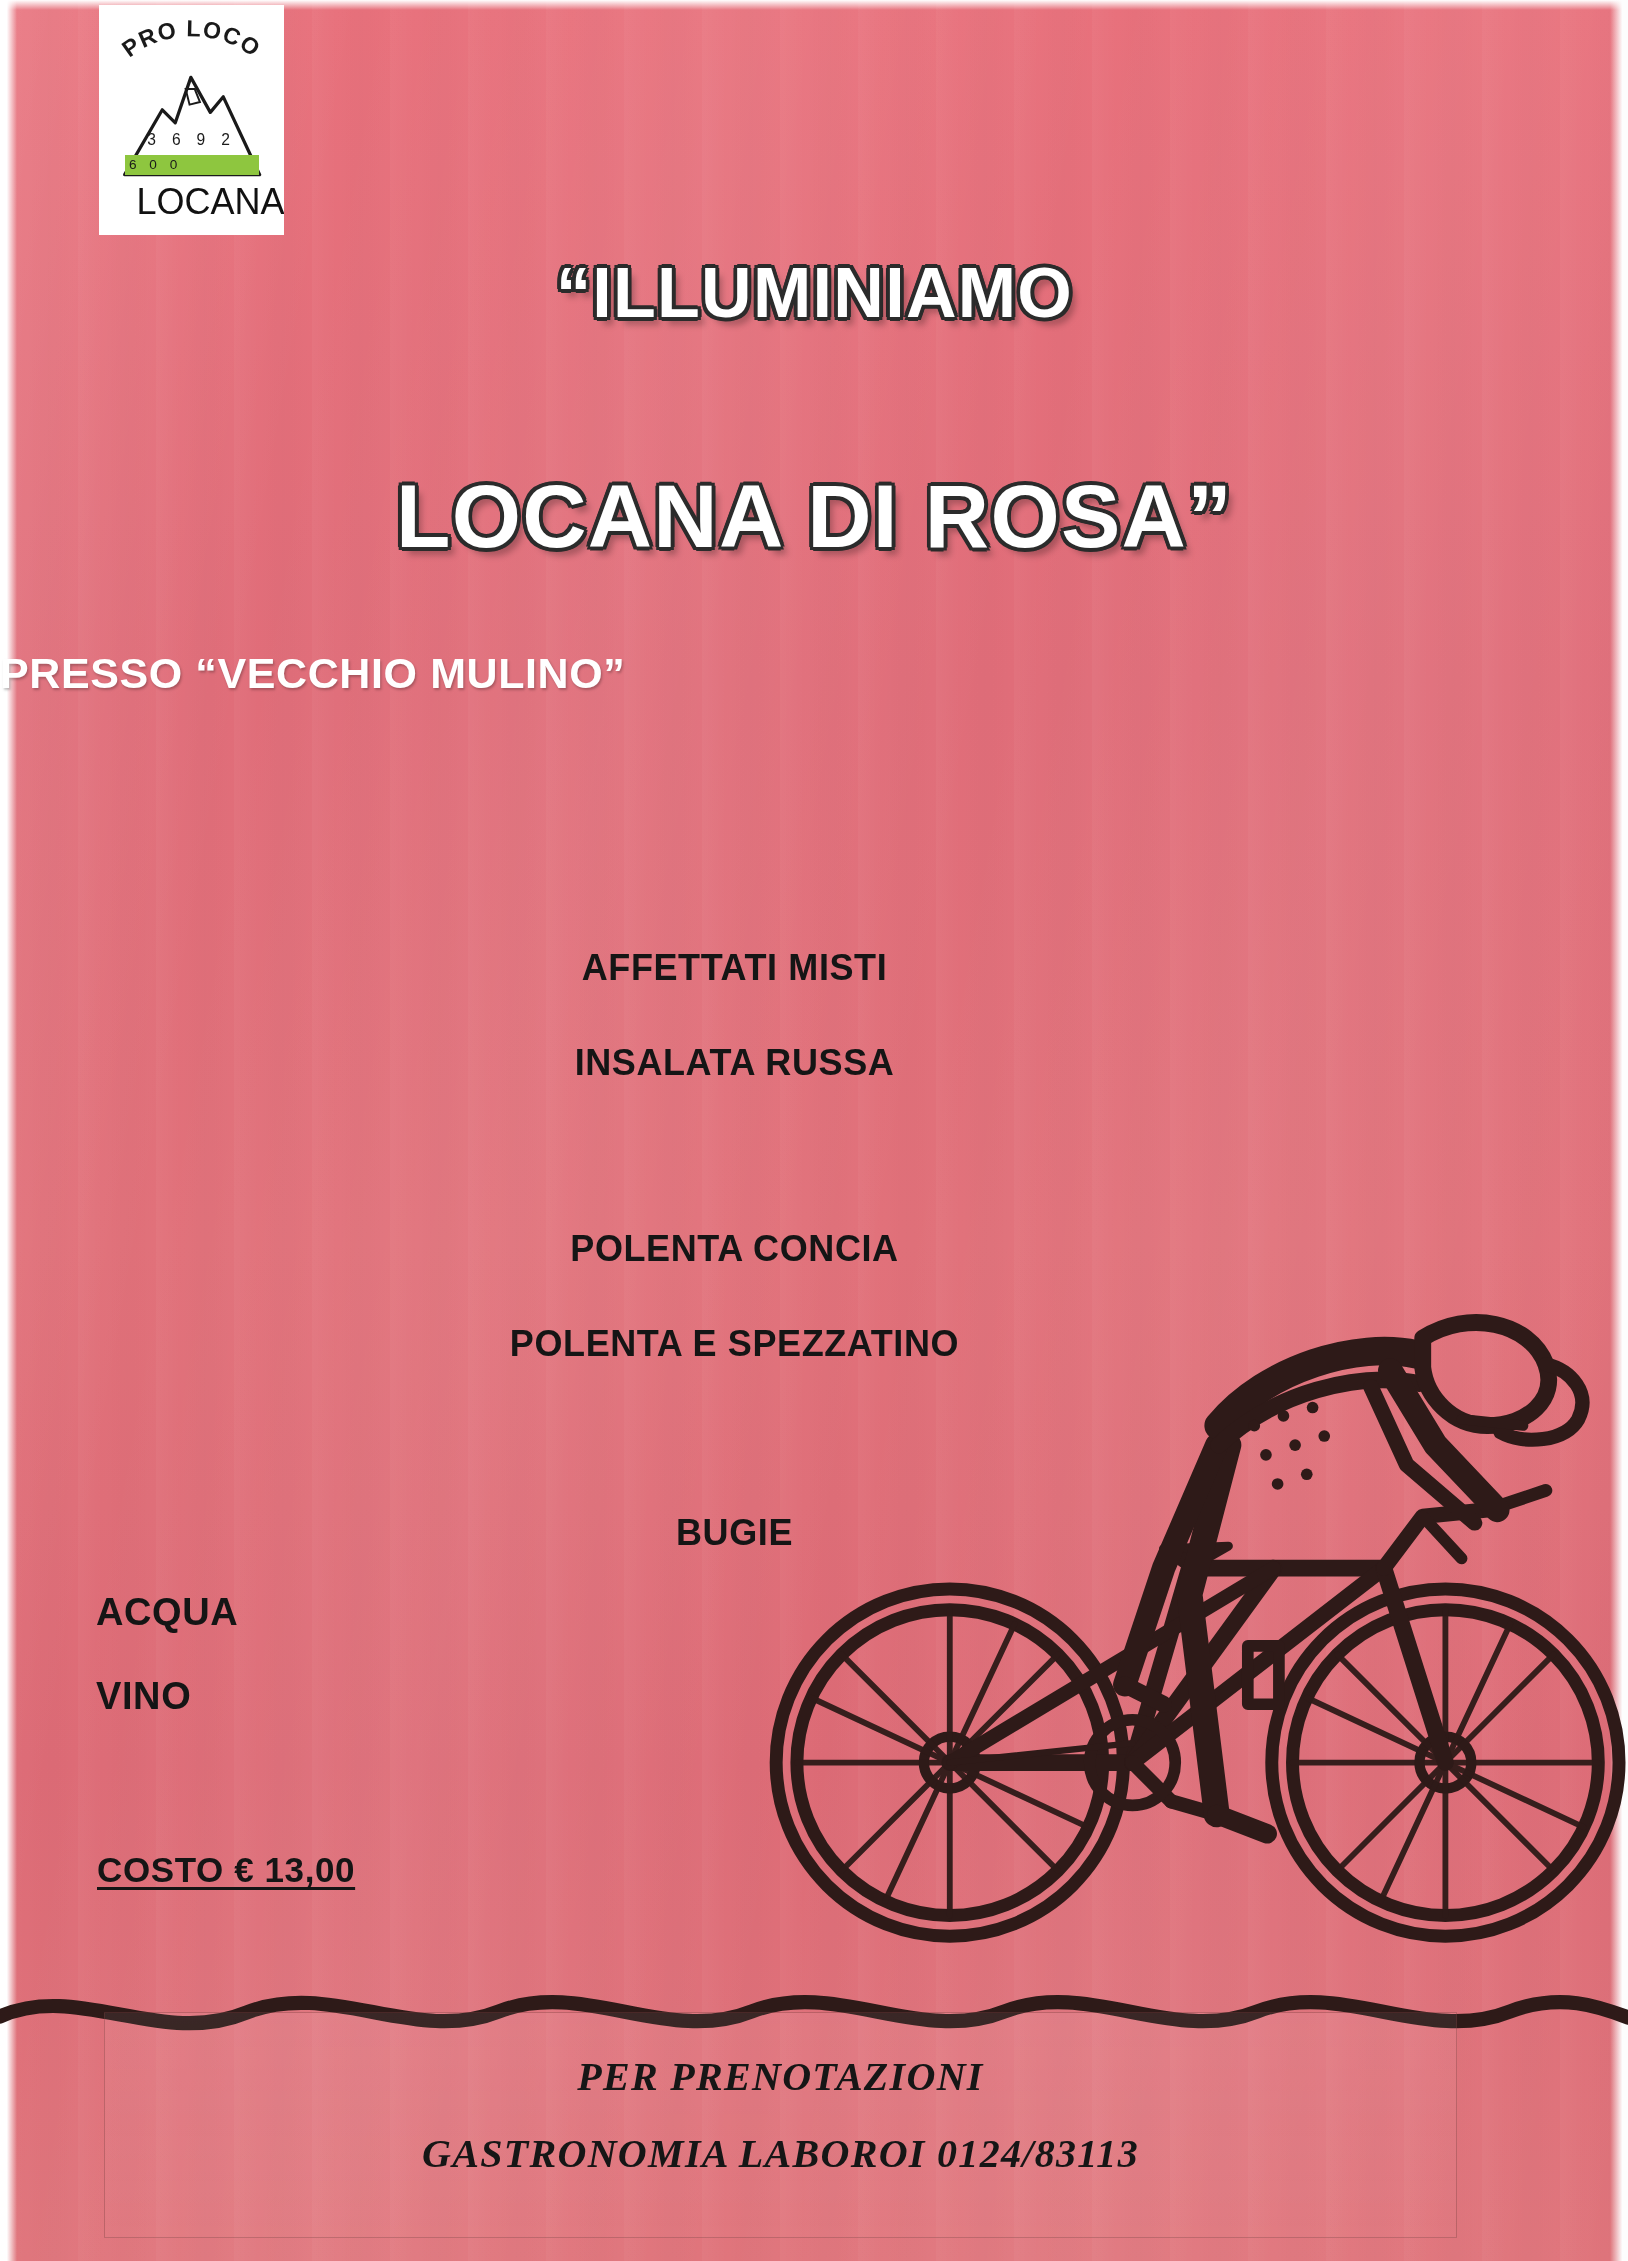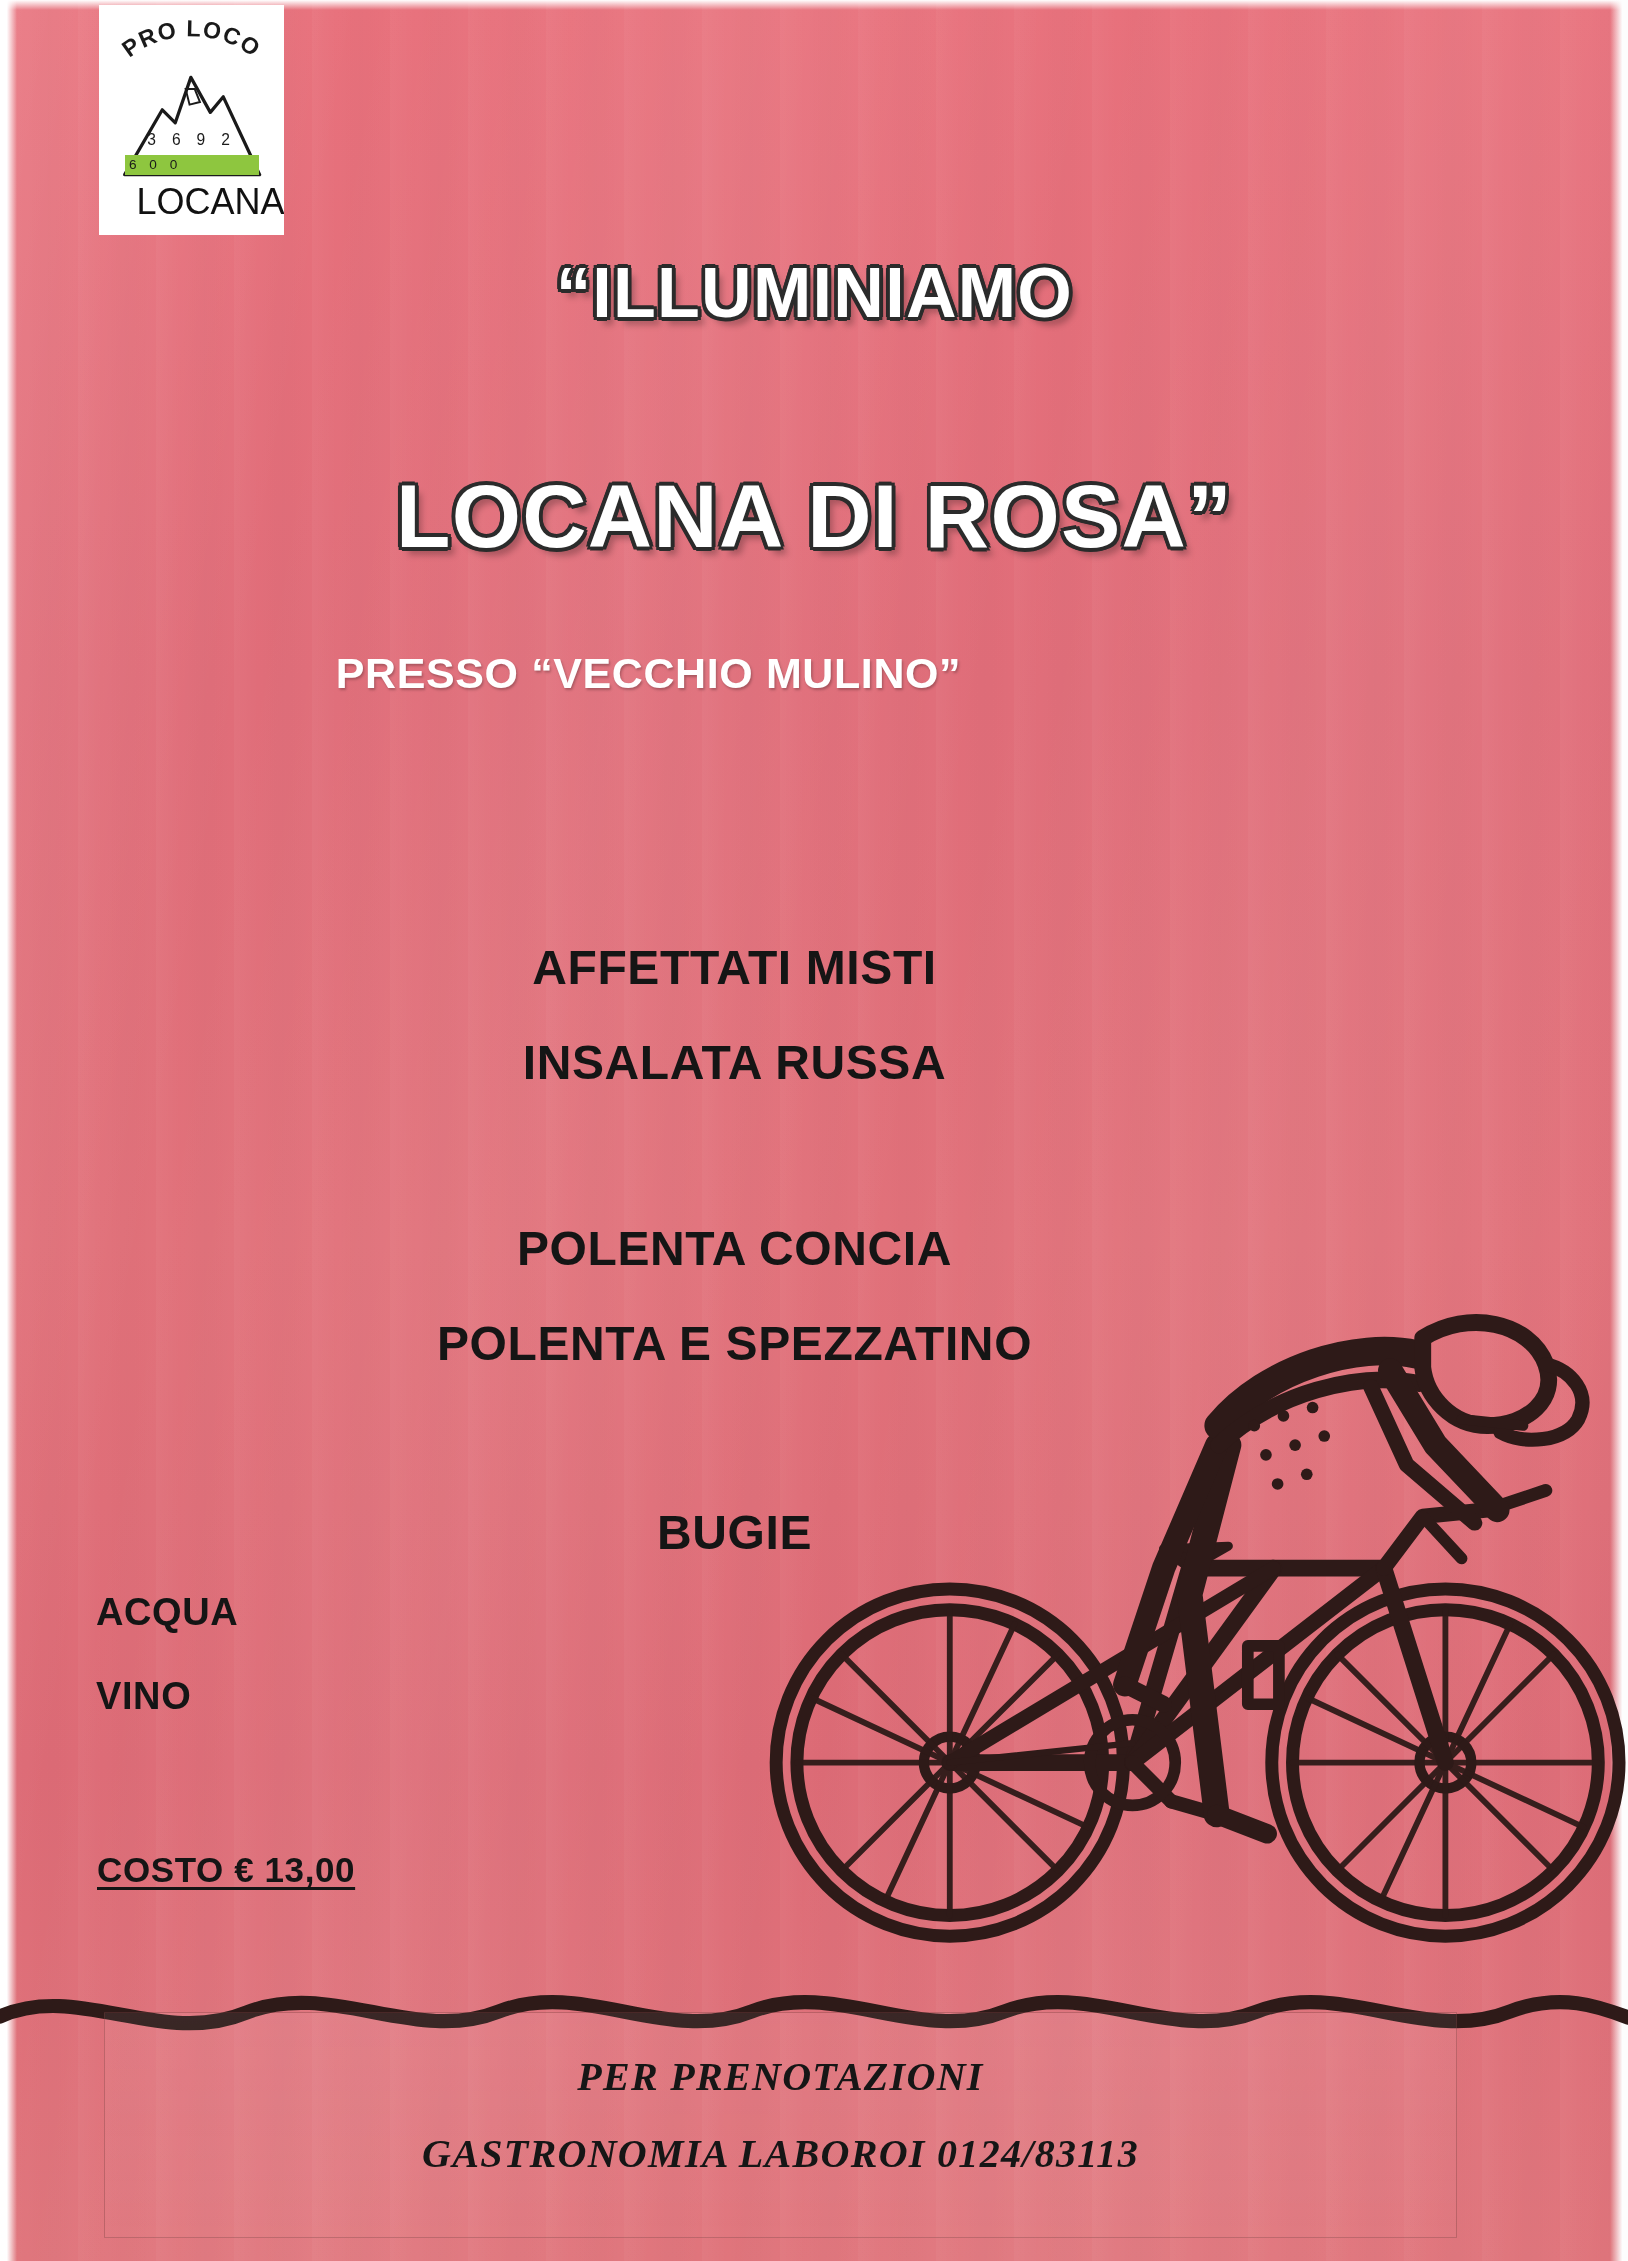--- a/index.html
+++ b/index.html
@@ -143,40 +143,40 @@
        6.5px 7.8px 6.5px rgba(0,0,0,0.25);
   }
   #headline-1 { top: 45px; font-size: 89px; }
   #headline-2 { top: 253px; font-size: 70px; }
   #headline-3 { top: 465px; font-size: 89px; }
 
   .subline {
     position: absolute;
     left: 0;
     width: 1297px;
-    text-align: center;
     font-weight: 700;
     color: #ffffff;
     font-size: 43px;
     letter-spacing: 0.6px;
     text-shadow: 1.3px 1.9px 2.6px rgba(0,0,0,0.25);
   }
   #subline-1 { top: 649px; }
   #subline-2 { top: 755px; }
 
   
   .menu-item {
     position: absolute;
     left: 0;
     width: 1469px;
     text-align: center;
     font-weight: 700;
     color: #151515;
-    font-size: 48px;
+    font-size: 36px;
     letter-spacing: 0.6px;
+    margin-top: 7px;
   }
   #menu-0 { top: 940px; }
   #menu-1 { top: 1035px; }
   #menu-2 { top: 1221px; }
   #menu-3 { top: 1316px; }
   #menu-4 { top: 1505px; }
 
   .drink {
     position: absolute;
     left: 96px;

